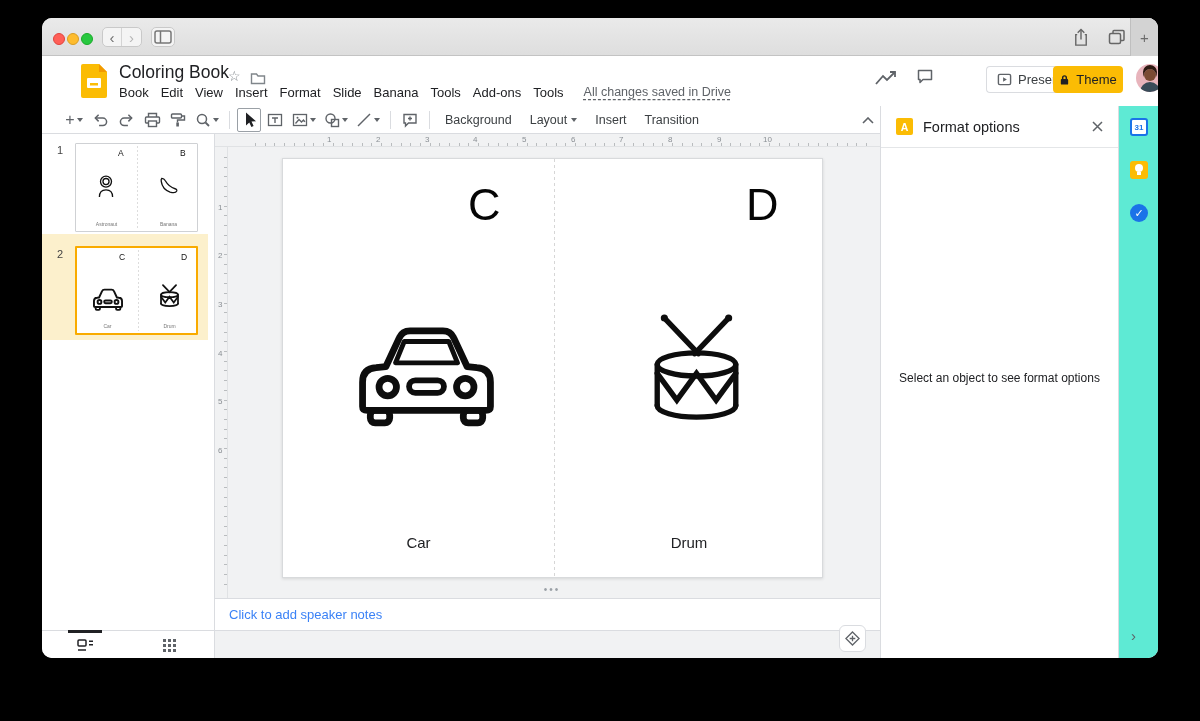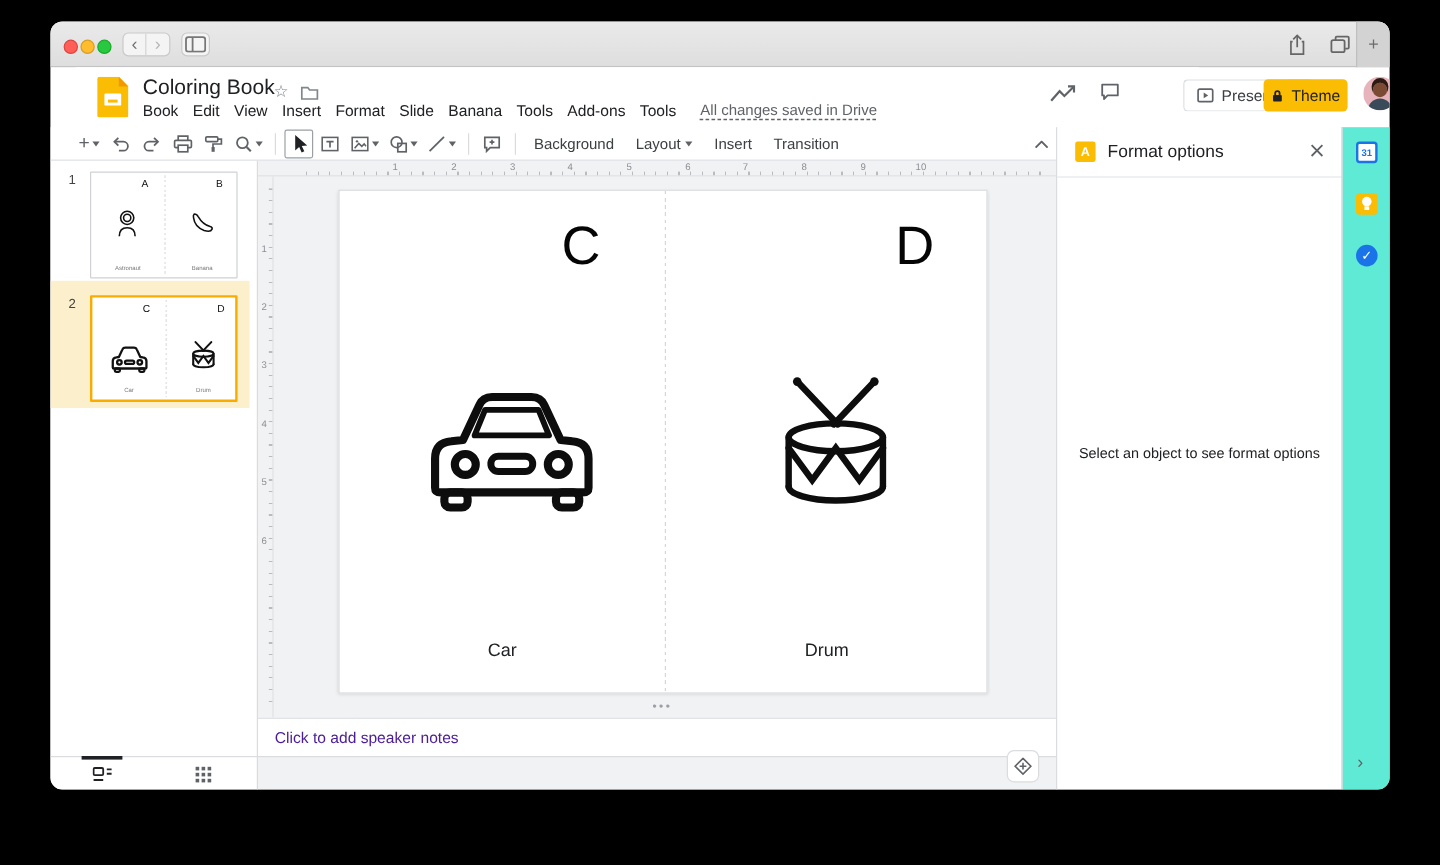--- a/index.html
+++ b/index.html
@@ -109,21 +109,21 @@
     background:repeating-linear-gradient(180deg,#d6d6d6 0 3px,transparent 3px 6px);}
   .big-letter{position:absolute;top:20px;font-size:45px;color:#050505;}
   .art{position:absolute;}
   .art-caption{position:absolute;bottom:26px;left:0;right:0;text-align:center;font-size:15px;color:#202124;}
   .dots-handle{position:absolute;left:322px;top:450px;width:30px;text-align:center;
     color:#9aa0a6;font-size:10px;letter-spacing:2px;}
 
   
   .notes{position:absolute;left:173px;top:580px;width:665px;height:32px;background:#fff;
     border-top:1px solid #dadce0;display:flex;align-items:center;padding-left:14px;
-    font-size:13px;color:#4c1d95;}
+    font-size:13px;color:#3b82f6;}
 
   
   .format-panel{position:absolute;left:838px;top:88px;width:238px;height:552px;background:#fff;
     border-left:1px solid #dadce0;}
   .fp-header{position:absolute;left:0;top:0;right:0;height:42px;border-bottom:1px solid #e4e6e8;
     display:flex;align-items:center;padding-left:15px;}
   .fp-icon{width:17px;height:17px;background:#fbbc04;border-radius:2px;color:#fff;
     font-size:10.5px;font-weight:bold;display:flex;align-items:center;justify-content:center;}
   .fp-title{margin-left:10px;font-size:14.5px;font-weight:500;color:#202124;}
   .fp-close{position:absolute;right:14px;top:13px;}

